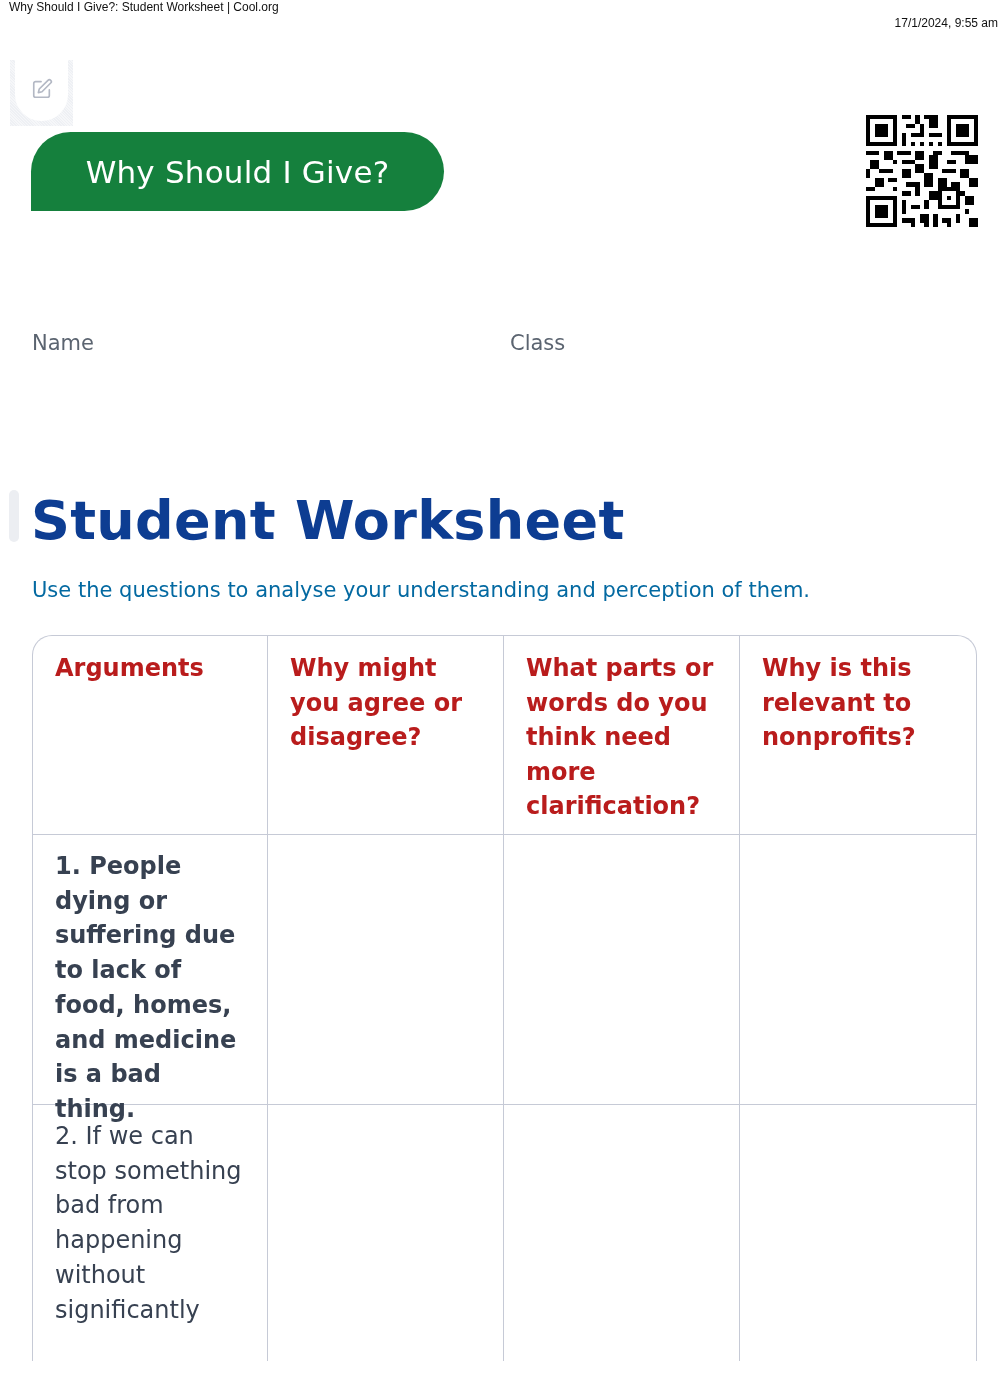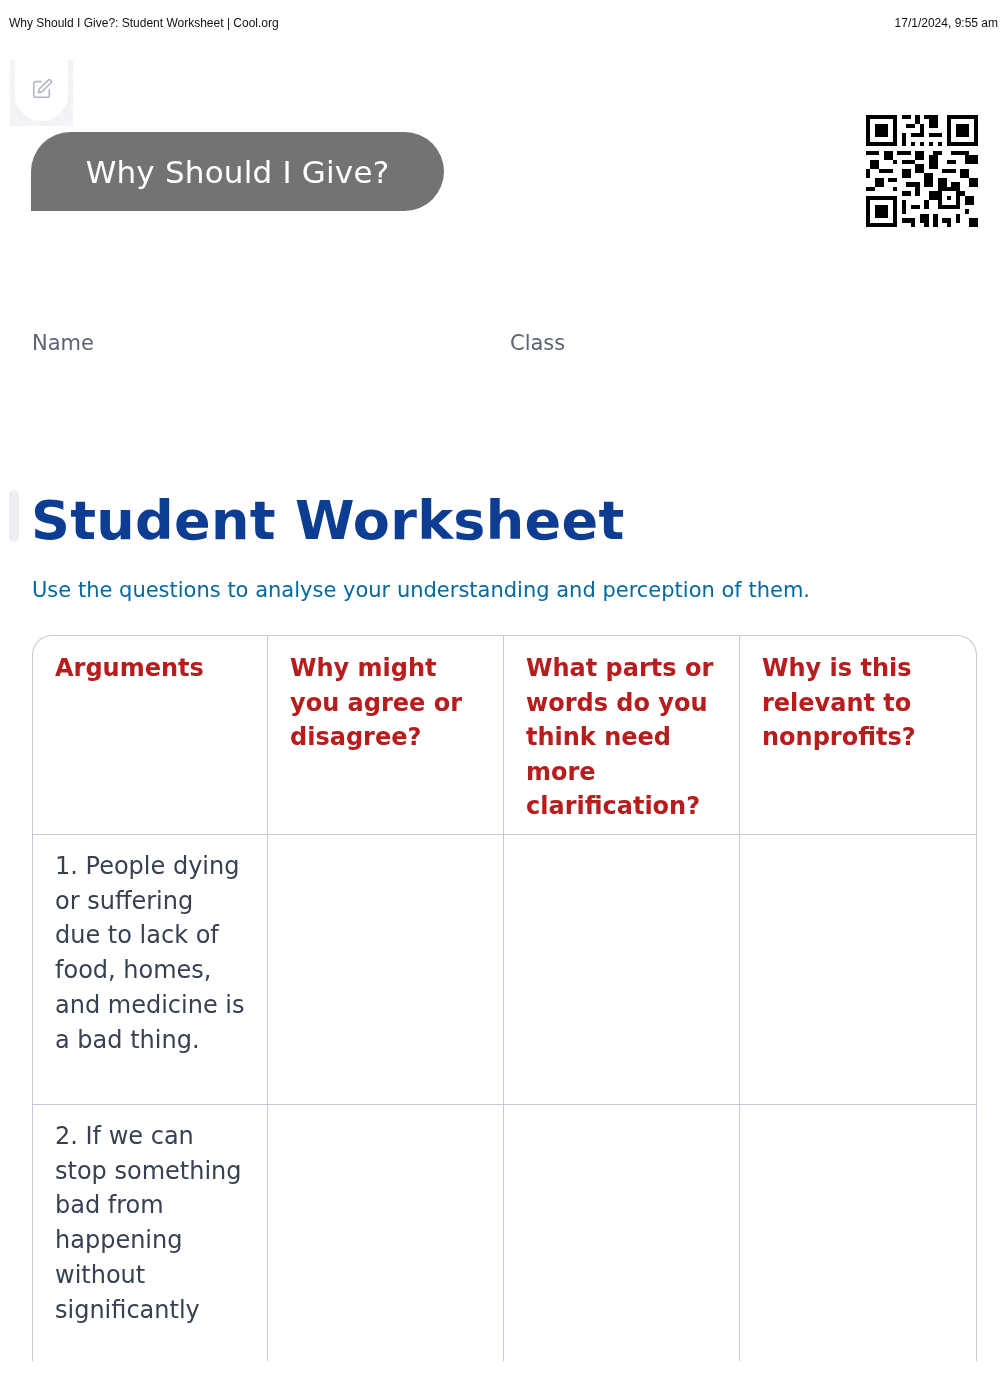--- a/index.html
+++ b/index.html
@@ -1,47 +1,47 @@
 <!DOCTYPE html>
 <html><head>
 <meta charset="utf-8">
 <style>
   * { box-sizing: border-box; margin: 0; padding: 0; }
   html, body { width: 1000px; height: 1380px; background: #ffffff; overflow: hidden; }
   body { position: relative; font-family: "DejaVu Sans", sans-serif; color: #1f2937; }
 
   .print-header { position: absolute; top: 0; left: 0; width: 1000px; height: 44px; font-family: "Liberation Sans", sans-serif; font-size: 12px; color: #111; }
-  .print-header .ph-title { position: absolute; left: 9px; top: 16px; }
+  .print-header .ph-title { position: absolute; left: 9px; top: 0; }
   .print-header .ph-date { position: absolute; right: 2px; top: 16px; }
 
   .edit-tab { position: absolute; left: 10px; top: 60px; width: 63px; height: 66px; background: repeating-linear-gradient(45deg, #eef0f4 0 1px, #f6f7f9 1px 2px); }
   .edit-tab .inner { position: absolute; left: 5px; top: 0; width: 53px; height: 61px; background: #fff; border-radius: 0 0 27px 27px; display: flex; align-items: center; justify-content: center; padding-bottom: 4px; }
   .edit-tab svg { width: 22px; height: 22px; }
 
-  .title-pill { position: absolute; left: 31px; top: 132px; width: 413px; height: 79px; background: #737373; color: #fff; border-radius: 40px 40px 40px 0; display: flex; align-items: center; justify-content: center; font-size: 31px; font-family: "DejaVu Sans", sans-serif; letter-spacing: 0.2px; }
+  .title-pill { position: absolute; left: 31px; top: 132px; width: 413px; height: 79px; background: #15803d; color: #fff; border-radius: 40px 40px 40px 0; display: flex; align-items: center; justify-content: center; font-size: 31px; font-family: "DejaVu Sans", sans-serif; letter-spacing: 0.2px; }
 
   .qr { position: absolute; left: 866px; top: 115px; width: 112px; height: 112px; }
 
   .field-label { position: absolute; top: 306px; font-size: 21px; color: #5b6470; margin-top: 25px; }
   .field-name { left: 32px; }
   .field-class { left: 510px; }
 
   .section-marker { position: absolute; left: 9px; top: 490px; width: 10px; height: 52px; background: #eceef2; border-radius: 5px; }
   .section-title { position: absolute; left: 31px; top: 489px; font-size: 54px; font-weight: bold; color: #0d3d92; letter-spacing: 0.3px; }
 
   .intro { position: absolute; left: 32px; top: 578px; font-size: 21px; color: #0369a1; }
 
   .ws-table { position: absolute; left: 32px; top: 635px; width: 945px; border: 1.5px solid #c6cad6; border-bottom: none; border-radius: 20px 20px 0 0; overflow: hidden; height: 726px; }
   .ws-row { display: flex; border-bottom: 1.5px solid #c6cad6; }
   .ws-cell { width: 236px; border-right: 1.5px solid #c6cad6; padding: 15px 22px 0 22px; }
   .ws-cell:first-child { width: 235px; }
   .ws-cell:last-child { border-right: none; flex: 1; }
   .ws-head .ws-cell { font-weight: bold; font-size: 24px; line-height: 34.5px; color: #b91c1c; height: 198px; }
   .ws-body .ws-cell { font-size: 24px; line-height: 34.7px; color: #374151; padding-top: 14px; }
-  .row1 .ws-cell { height: 269px; }
+  .row1 .ws-cell { height: 269px; font-weight: bold; }
   .row2 .ws-cell { height: 300px; }
   .row2 { border-bottom: none; }
 </style>
 </head>
 <body>
 
 <div class="print-header">
   <span class="ph-title">Why Should I Give?: Student Worksheet | Cool.org</span>
   <span class="ph-date">17/1/2024, 9:55 am</span>
 </div>

